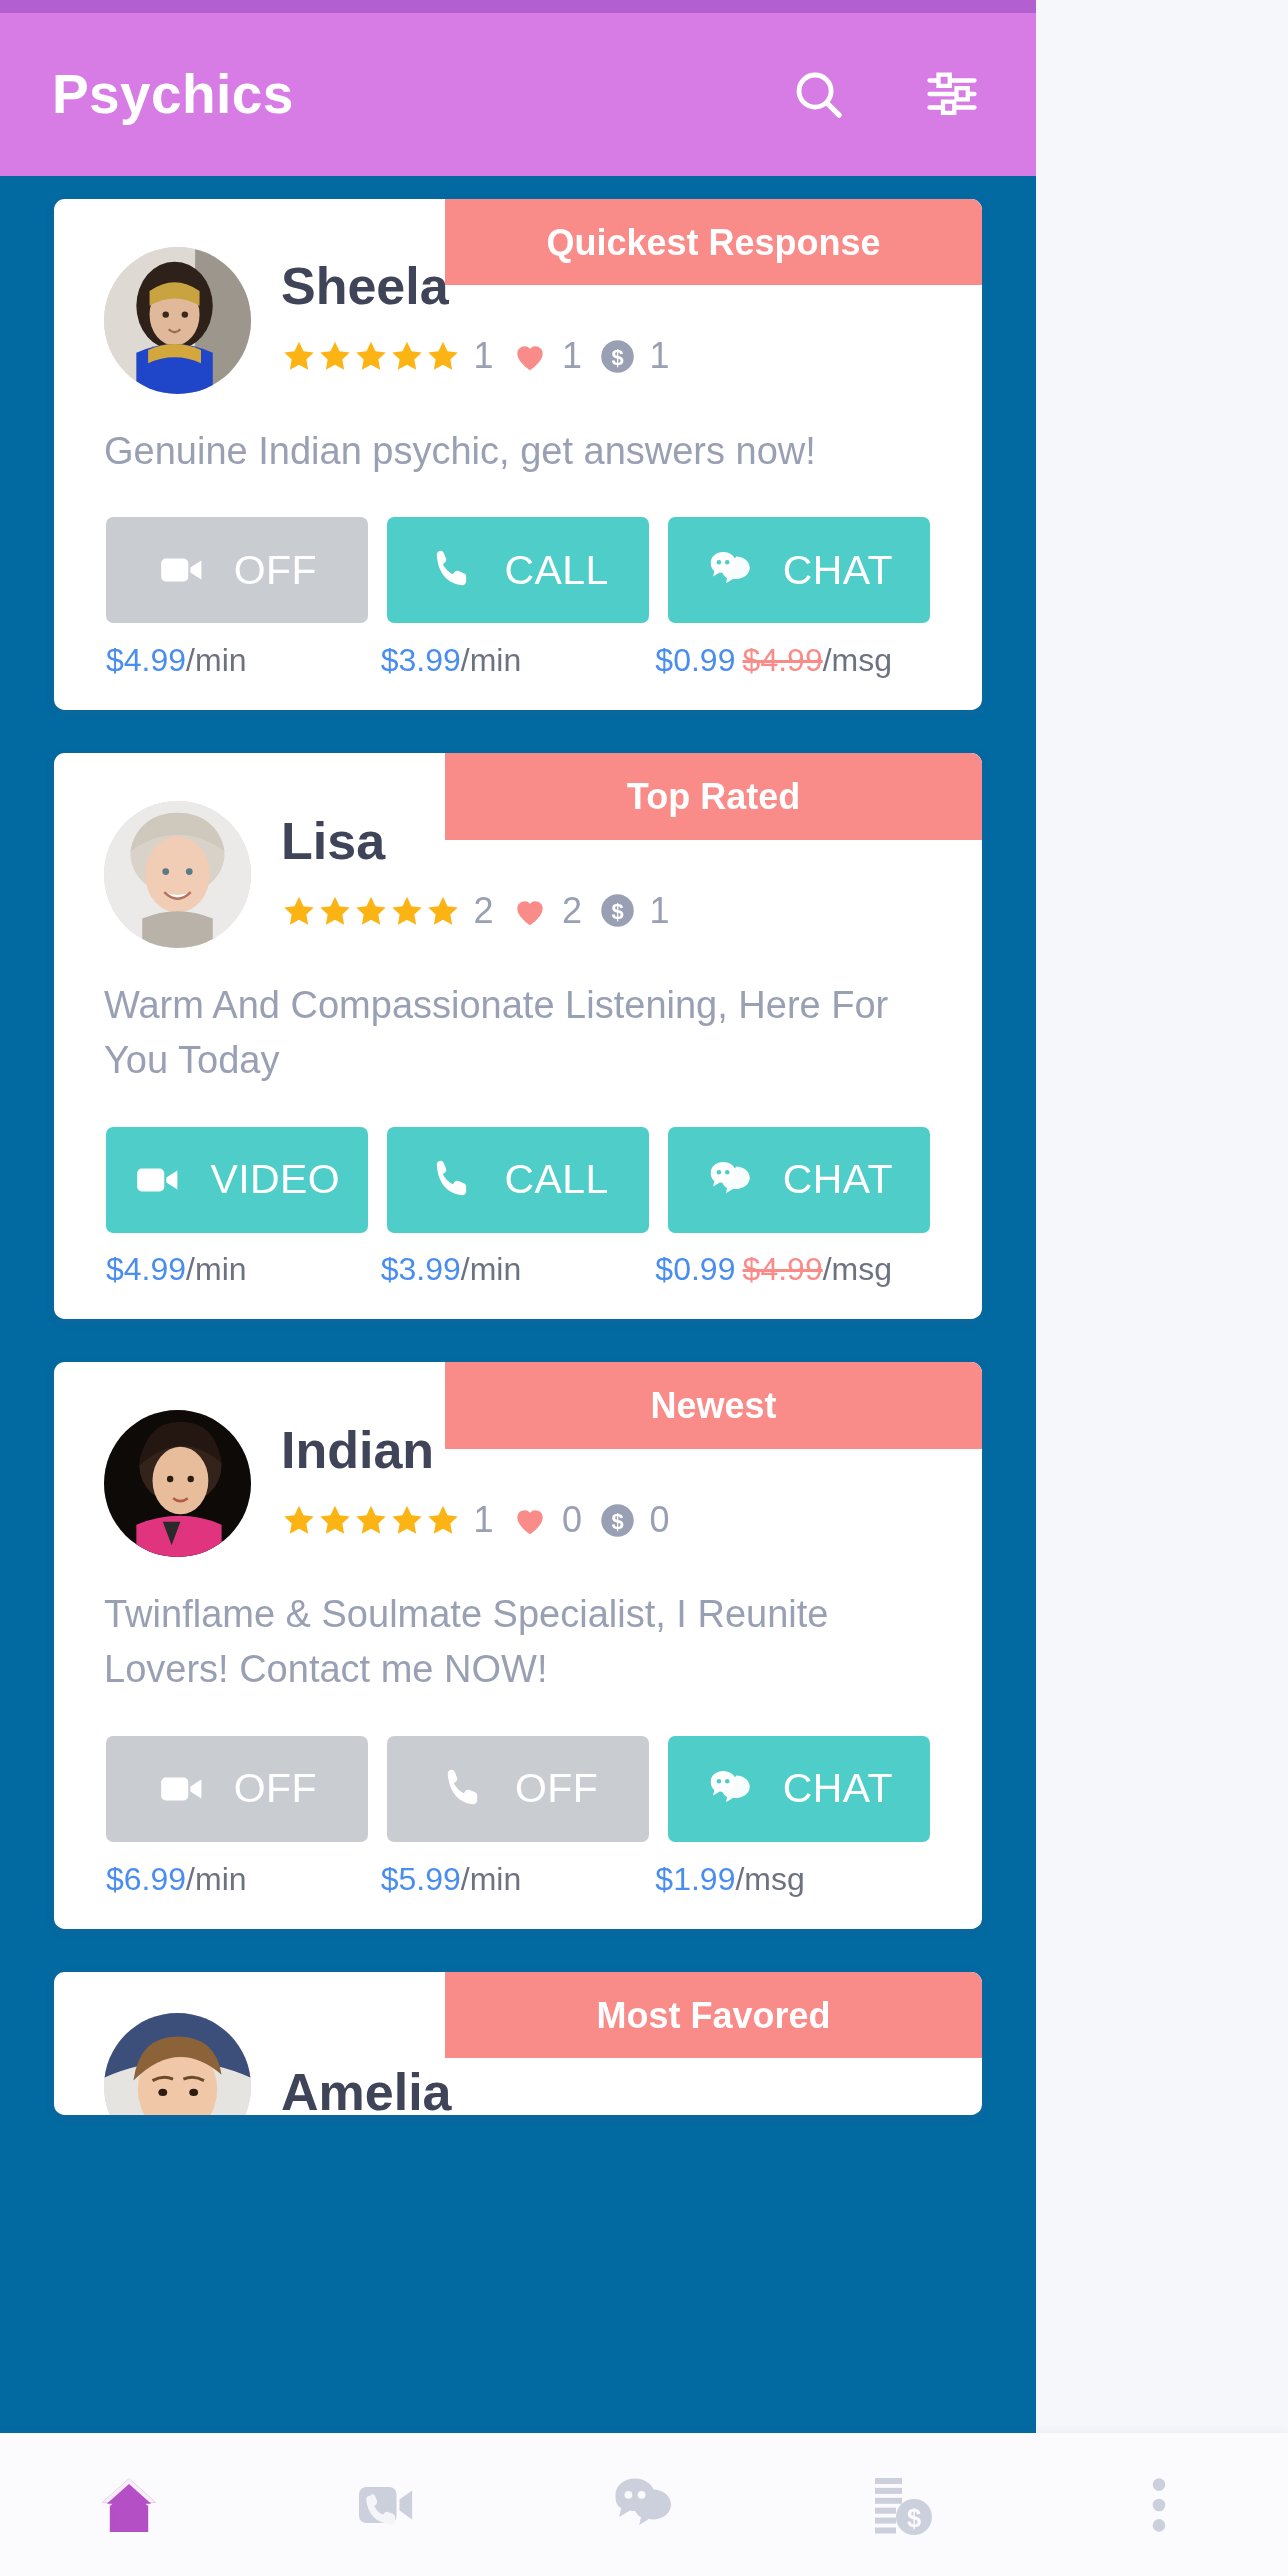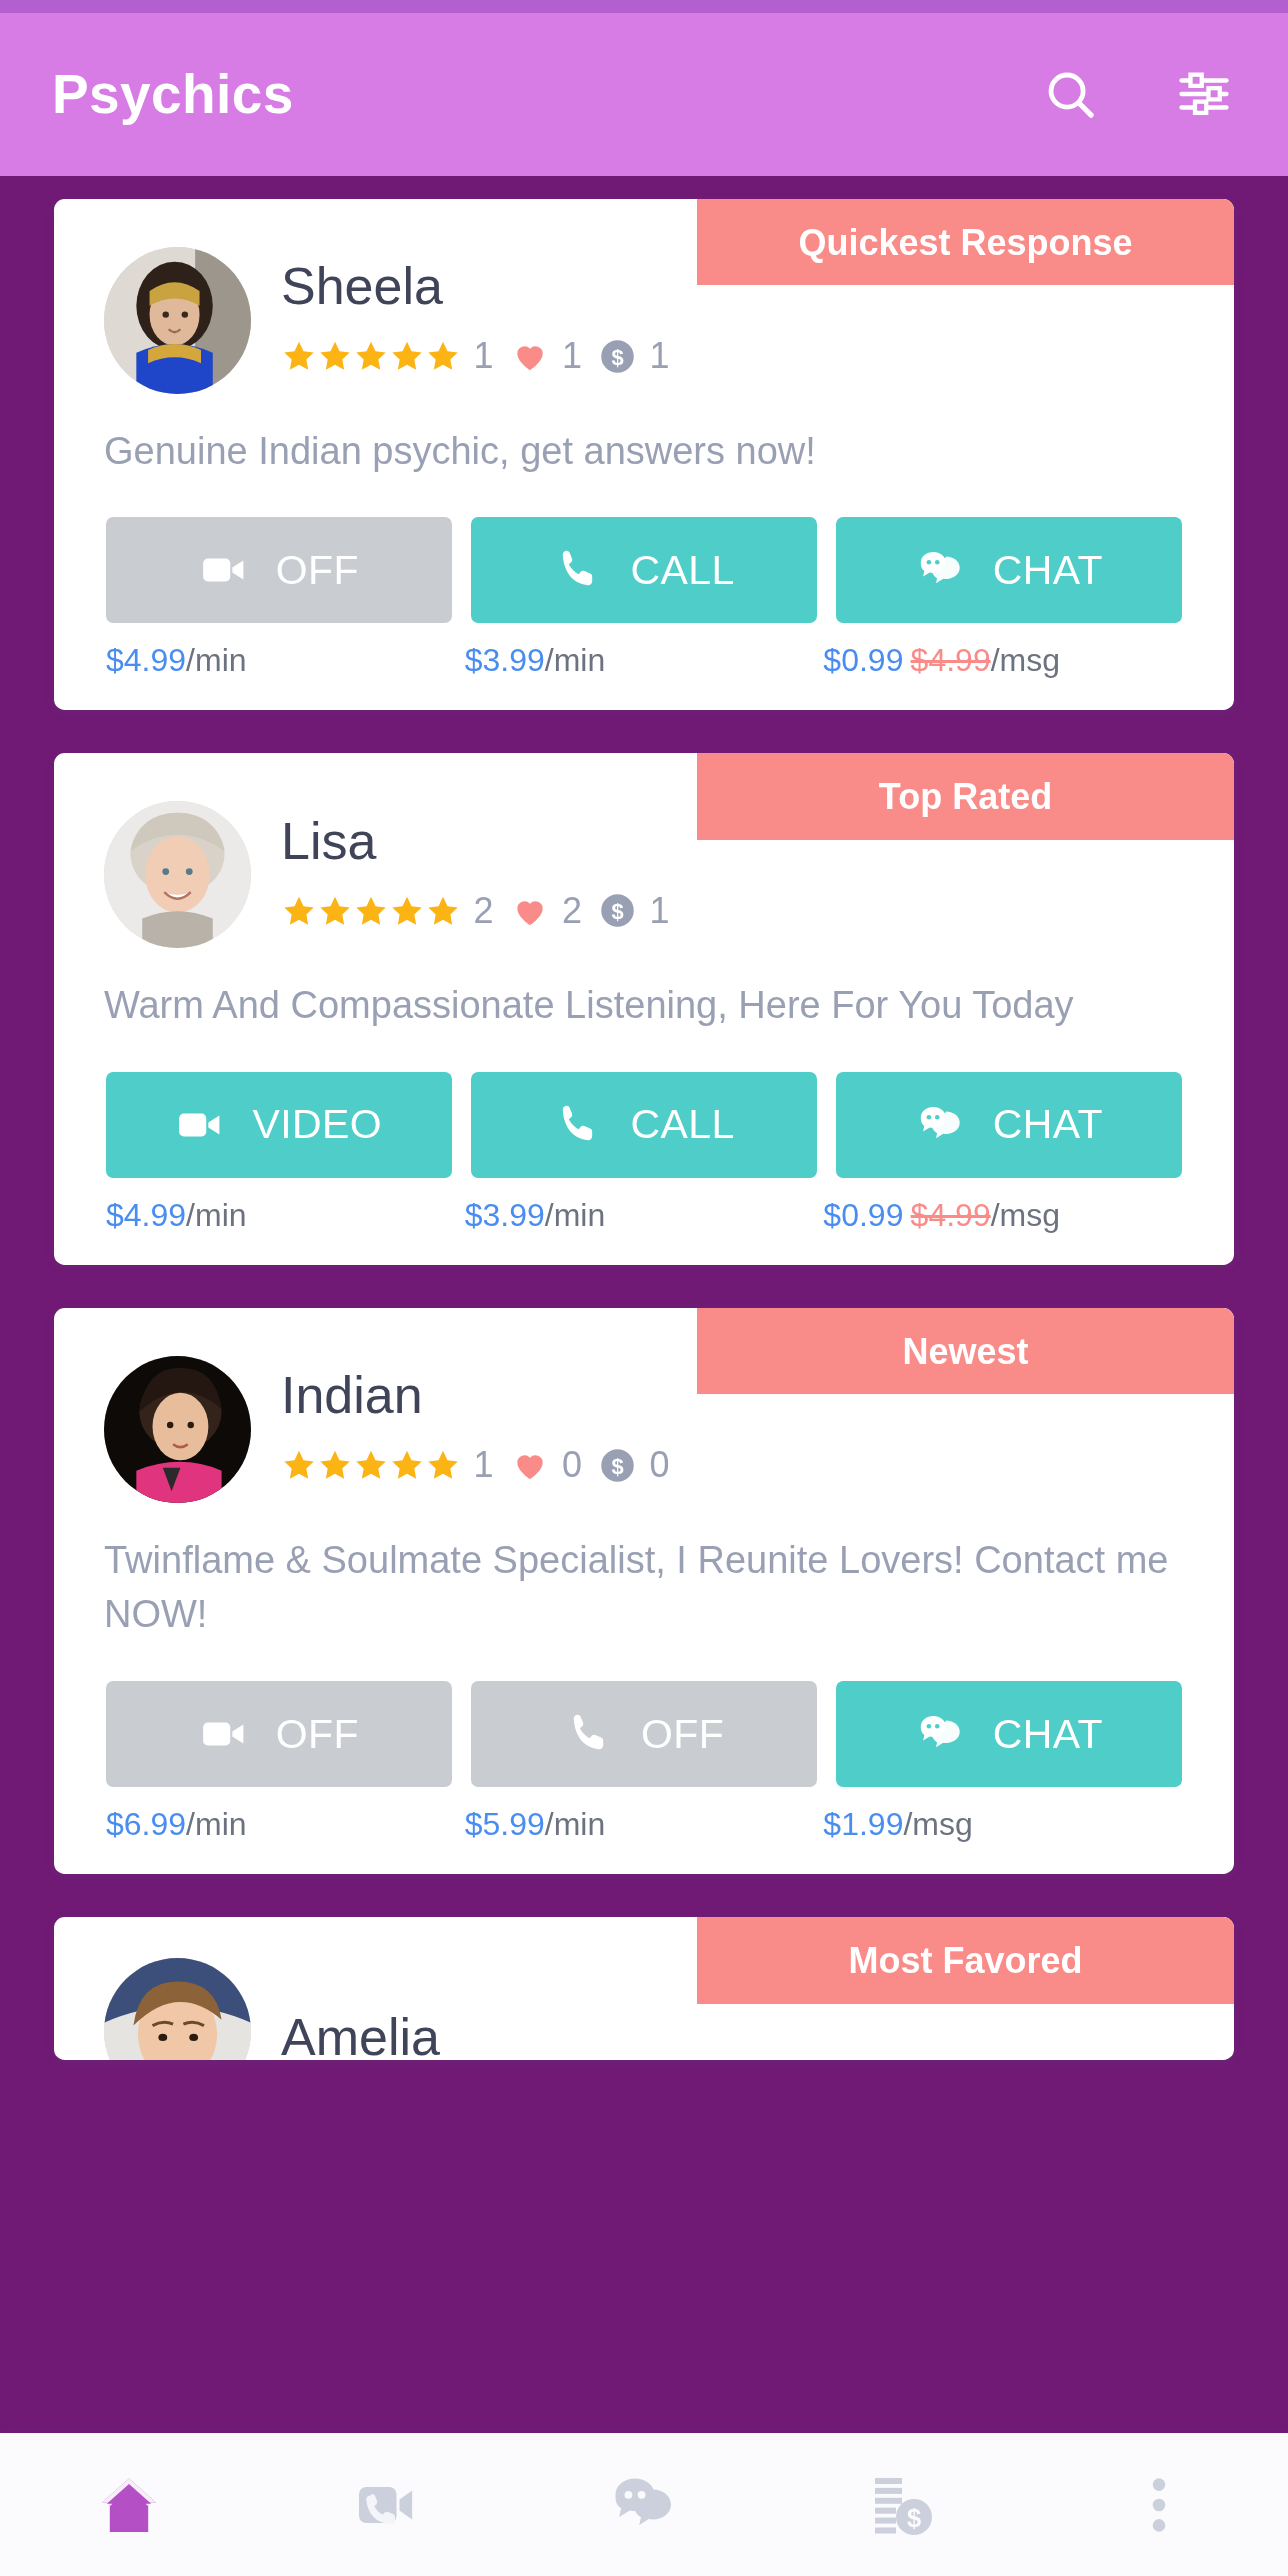--- a/index.html
+++ b/index.html
@@ -2,21 +2,21 @@
 <html style="font-size:14.3px"><head>
 <meta charset="utf-8">
 <style>
   * { box-sizing: border-box; margin: 0; padding: 0; }
   html, body {
     width: 1288px; height: 2576px;
     background: #f6f7fb;
     font-family: "Liberation Sans", sans-serif;
     overflow: hidden;
   }
-  #app { position: relative; width: 1288px; height: 2576px; background: #701a75; }
+  #app { position: relative; width: 1036px; height: 2576px; background: #0369a1; }
 
   
   .status-strip { height: 12.5px; background: #b35fd0; }
 
   
   .appbar {
     height: 163px;
     background: #d67ce4;
     display: flex; align-items: center;
     padding: 0 50px 0 52px;
@@ -66,21 +66,21 @@
     border-radius: 50%;
     flex: none;
     overflow: hidden;
     background: #ddd;
     position: relative;
   }
   .avatar svg { display: block; width: 100%; height: 100%; }
   .head-text { padding-left: 30px; padding-top: 12.5px; }
   .psychic-name {
     font-size: 52px;
-    font-weight: normal;
+    font-weight: bold;
     color: #3f4458;
     line-height: 1.05;
   }
   .stats {
     display: flex; align-items: center;
     margin-top: 23px;
     gap: 0;
   }
   .stars { display: flex; align-items: center; }
   .star { width: 36px; height: 36px; display: block; }

